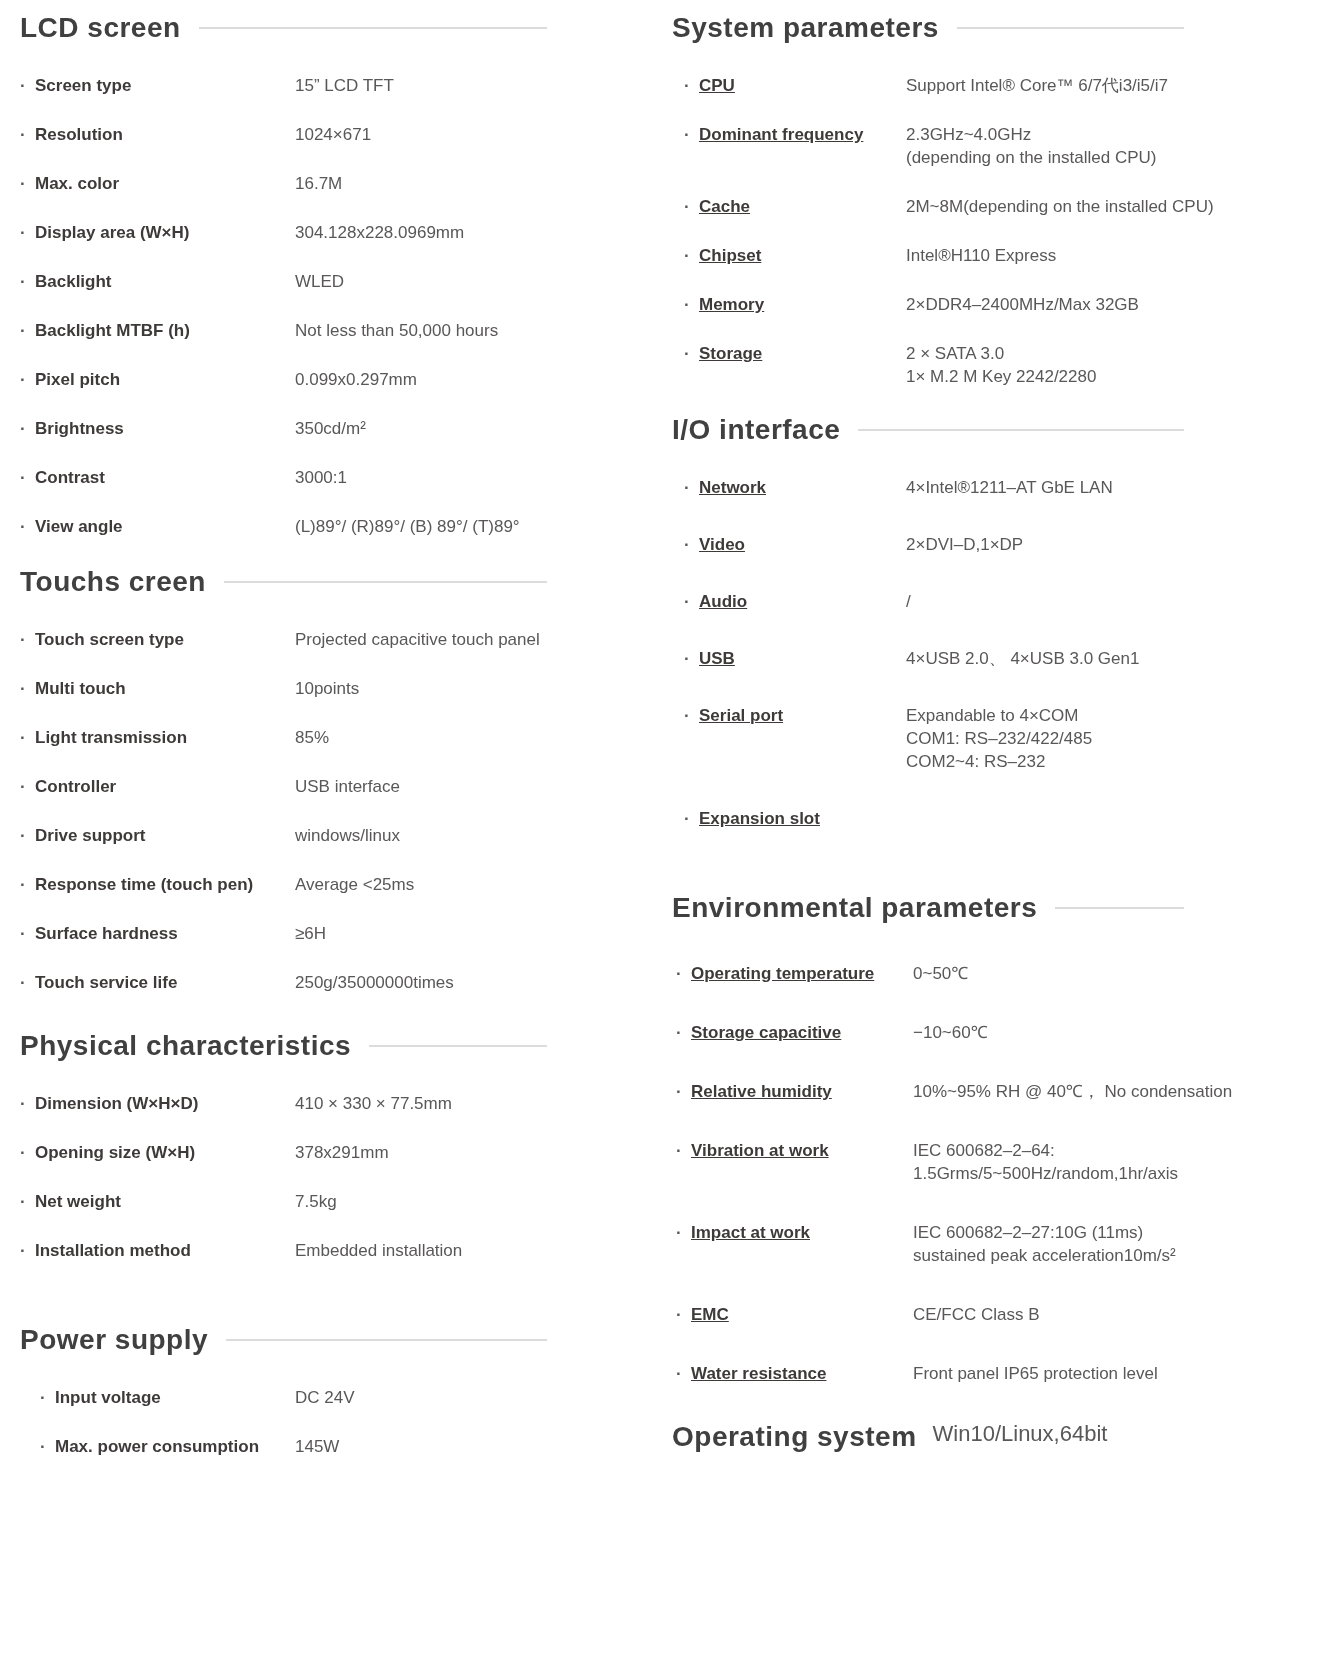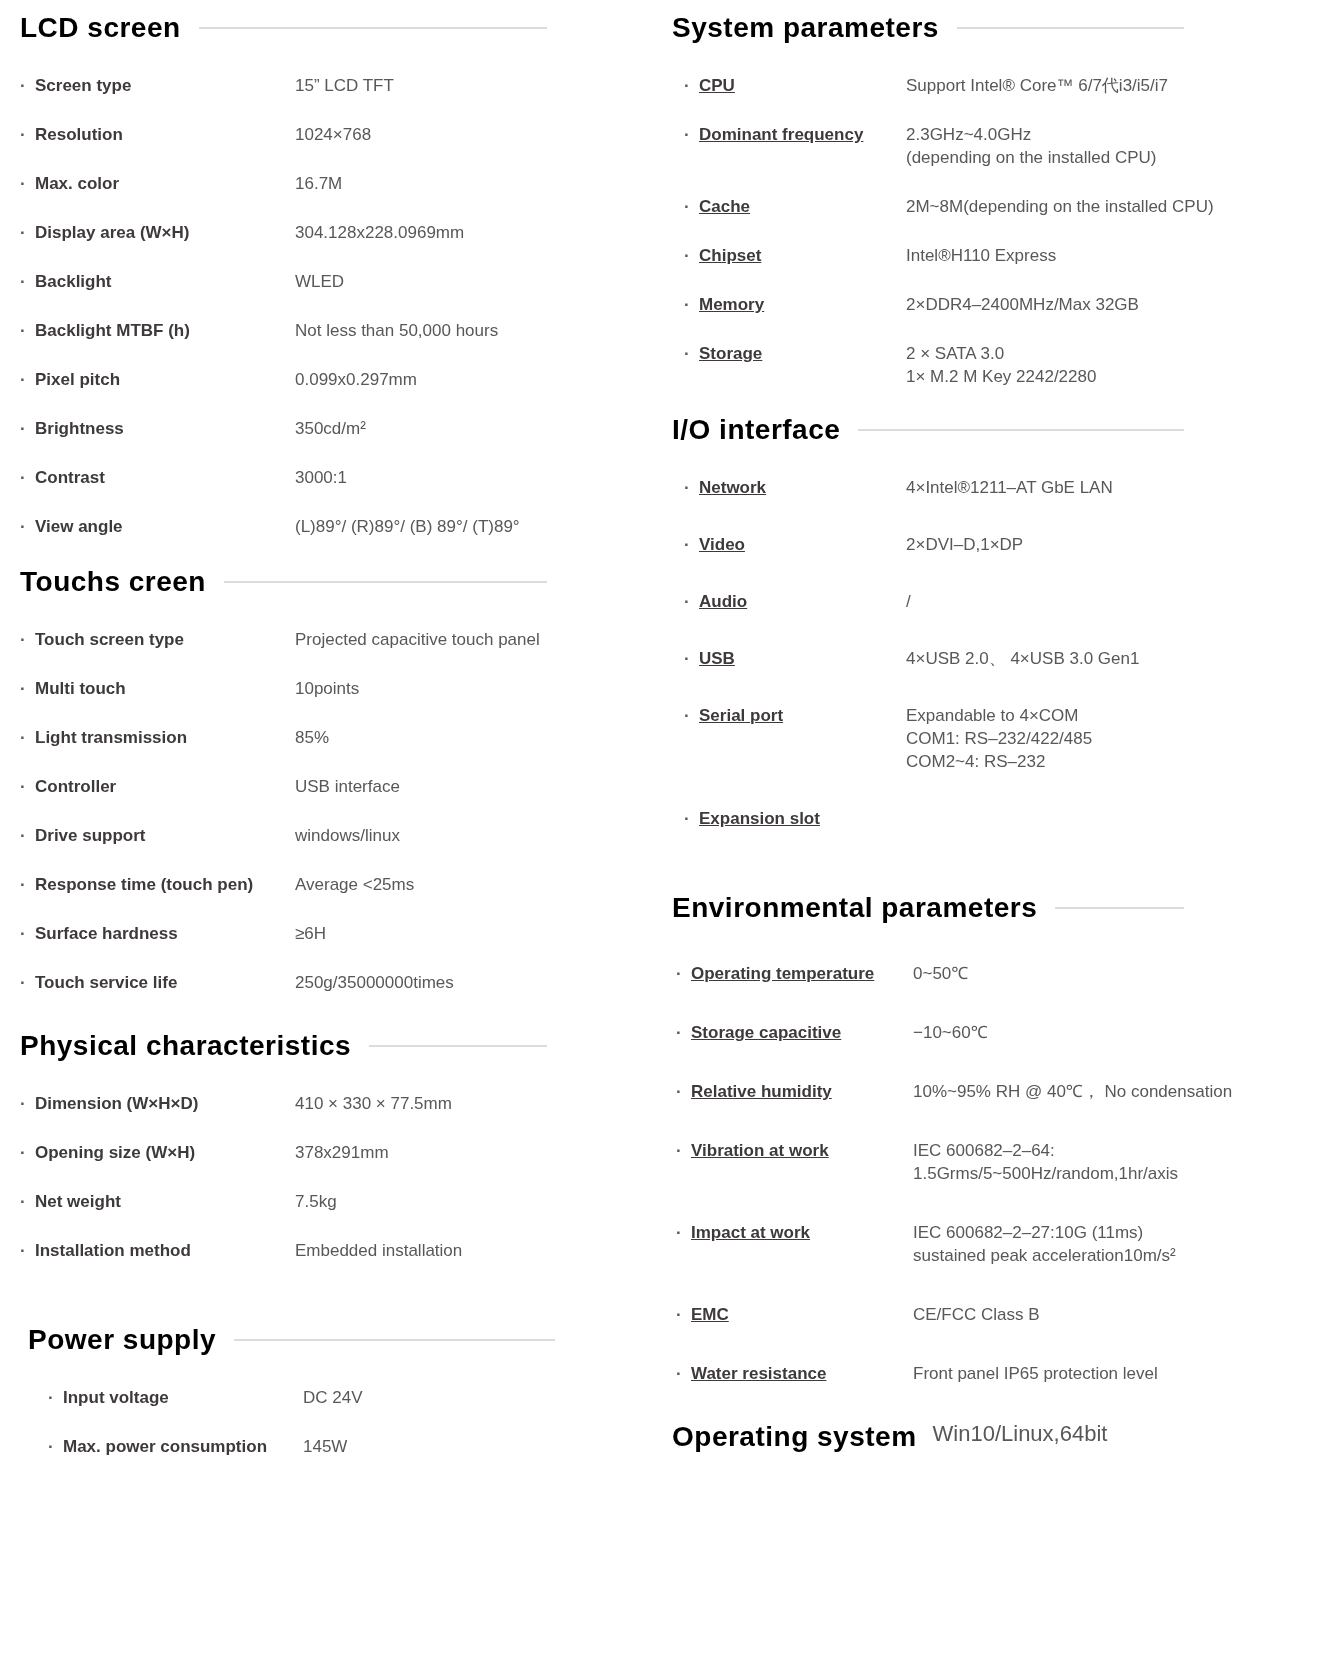--- a/index.html
+++ b/index.html
@@ -6,21 +6,21 @@
   html,body { width:1336px; height:1660px; background:#ffffff;
     font-family:"Liberation Sans", sans-serif; overflow:hidden; position:relative; }
 
   .col { position:absolute; top:12px; }
   #col-left  { left:20px;  width:614px; }
   #col-right { left:672px; width:670px; }
 
   .section-header { display:flex; align-items:center; margin-bottom:30px; }
   #col-left  .section-header { width:527px; }
   #col-right .section-header { width:512px; }
-  .section-title { color:#000000; font-size:28px; font-weight:700; letter-spacing:0.5px; white-space:nowrap; }
+  .section-title { color:#404040; font-size:28px; font-weight:700; letter-spacing:0.5px; white-space:nowrap; }
   .section-line { flex:1; height:2px; background:#DCDCDC; margin-left:18px; }
 
   .row { display:flex; align-items:flex-start; font-size:17px; line-height:23px; margin-bottom:26px; }
   .bullet { color:#595757; flex:0 0 15px; font-weight:700; }
   .label  { font-weight:700; color:#3E3A39; }
   .value  { flex:1; color:#595757; white-space:pre-line; }
 
   
   #col-left .label { flex:0 0 260px; }
   
@@ -29,21 +29,21 @@
 
   
   #col-right .row { padding-left:12px; }
   #col-right .label { flex:0 0 207px;text-decoration:underline; }
   #sec-env .row { padding-left:4px; }
   #sec-env .label { flex:0 0 222px; }
 
   
   #sec-touch    { margin-top:28px; }
   #sec-physical { margin-top:36px; }
-  #sec-power    { margin-top:62px;margin-left:8px; }
+  #sec-power    { margin-top:62px; }
   #sec-io       { margin-top:22px; }
   #sec-env      { margin-top:62px; }
   #sec-os       { margin-top:6px; }
 
   #sec-io  .row { margin-bottom:34px; }
   #sec-io  .rows .row:last-child { margin-top:30px; }
   #sec-env .section-header { margin-bottom:38px; }
   #sec-env .row { margin-bottom:36px; }
 
   
@@ -62,21 +62,21 @@
     </div>
     <div class="rows">
         <div class="row">
           <span class="bullet">·</span>
           <span class="label">Screen type</span>
           <span class="value">15” LCD TFT</span>
         </div>
         <div class="row">
           <span class="bullet">·</span>
           <span class="label">Resolution</span>
-          <span class="value">1024×768</span>
+          <span class="value">1024×671</span>
         </div>
         <div class="row">
           <span class="bullet">·</span>
           <span class="label">Max. color</span>
           <span class="value">16.7M</span>
         </div>
         <div class="row">
           <span class="bullet">·</span>
           <span class="label">Display area (W×H)</span>
           <span class="value">304.128x228.0969mm</span>

